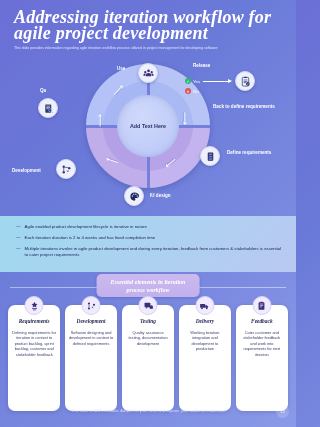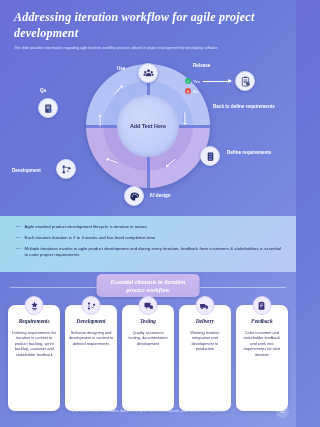--- a/index.html
+++ b/index.html
@@ -9,21 +9,21 @@
     background:linear-gradient(135deg,#6b6fd6 0%,#6a7ad8 35%,#7b8ae0 70%,#8a9ae8 100%);
     position:relative;
   }
   .slide { position:absolute; inset:0; }
 
   
   .header { padding:10px 14px 0 14px; }
   .title {
     font-family:"Liberation Serif", serif;
     font-style:italic; font-weight:bold;
-    font-size:12px; line-height:15.5px;
+    font-size:18px; line-height:15.5px;
     color:#ffffff; letter-spacing:.2px;
   }
   .subtitle {
     margin-top:5px;
     font-size:3.6px; line-height:5px;
     color:#dfe3fb; max-width:268px;
   }
 
   
   .wheel-wrap { position:absolute; left:0; top:56px; width:296px; height:160px; }

